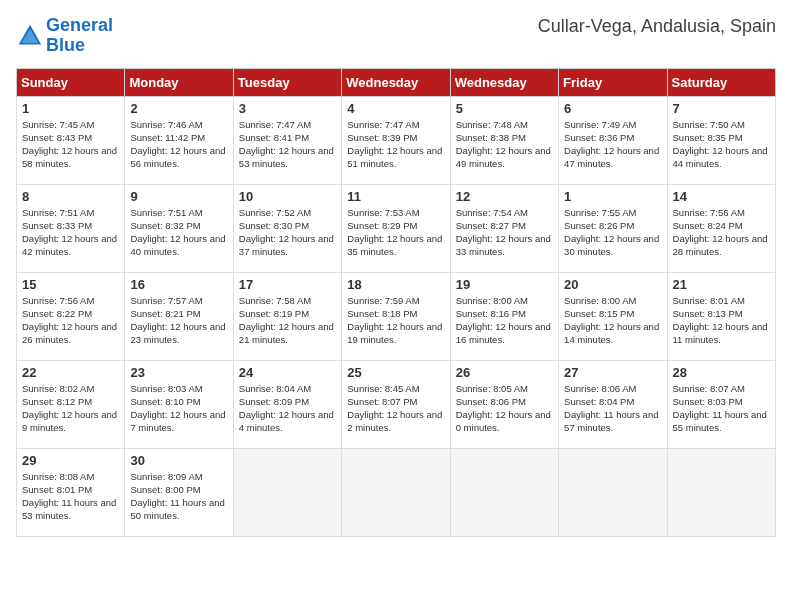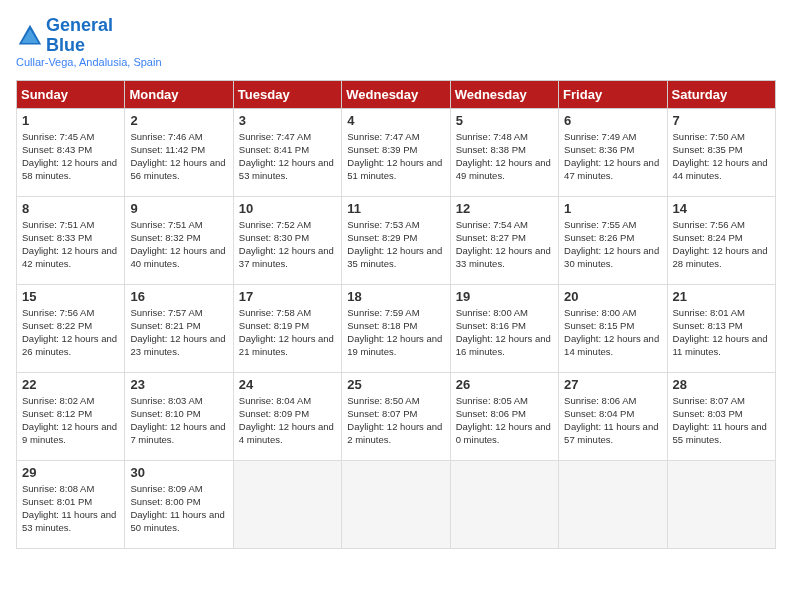--- a/index.html
+++ b/index.html
@@ -8,21 +8,20 @@
       background: #fff;
       width: 792px;
       min-height: 612px;
       padding: 16px;
     }
     .header-section {
       display: flex;
       justify-content: space-between;
       align-items: flex-start;
       margin-bottom: 12px;
-      flex-direction: column;
     }
     .logo {
       display: flex;
       align-items: center;
     }
     .logo-text {
       font-size: 18px;
       font-weight: bold;
       color: #333;
       line-height: 1.1;
@@ -37,22 +36,22 @@
     }
     .title-block {
       text-align: right;
     }
     .month-title {
       font-size: 32px;
       font-weight: bold;
       color: #333;
     }
     .location-title {
-      font-size: 11px;
-      color: #3b82f6;
+      font-size: 18px;
+      color: #404040;
     }
     .calendar-table {
       width: 100%;
       border-collapse: collapse;
       table-layout: fixed;
     }
     .calendar-table th {
       background-color: #b91c1c;
       color: #fff;
       font-size: 13px;
@@ -287,21 +286,21 @@
         </td>
         <td>
           <div class="day-number">24</div>
           <div class="day-detail">Sunrise: 8:04 AM
 Sunset: 8:09 PM
 Daylight: 12 hours
 and 4 minutes.</div>
         </td>
         <td>
           <div class="day-number">25</div>
-          <div class="day-detail">Sunrise: 8:50 AM
+          <div class="day-detail">Sunrise: 8:45 AM
 Sunset: 8:07 PM
 Daylight: 12 hours
 and 2 minutes.</div>
         </td>
         <td>
           <div class="day-number">26</div>
           <div class="day-detail">Sunrise: 8:05 AM
 Sunset: 8:06 PM
 Daylight: 12 hours
 and 0 minutes.</div>

